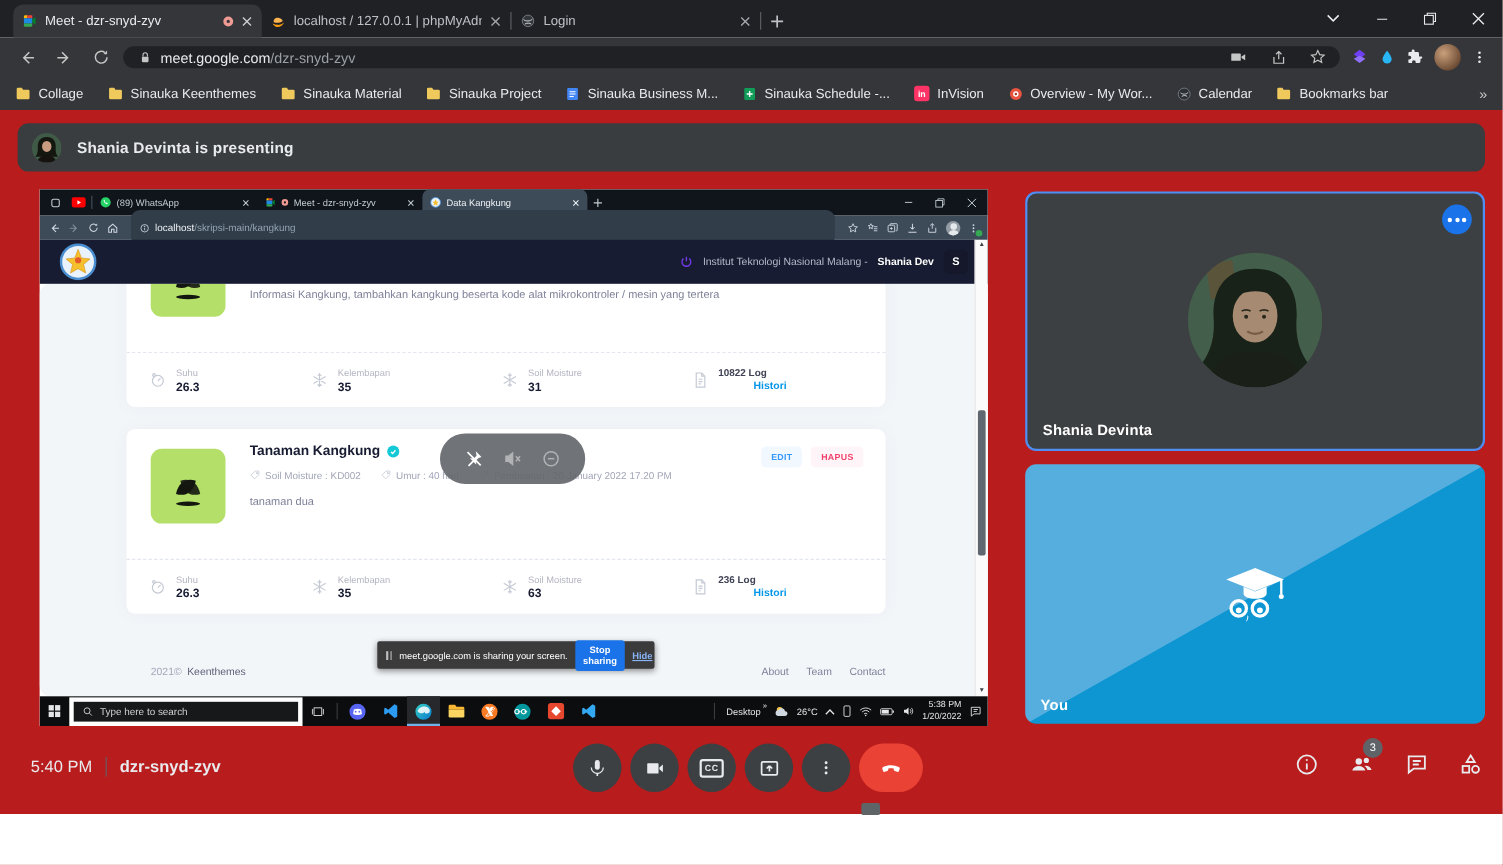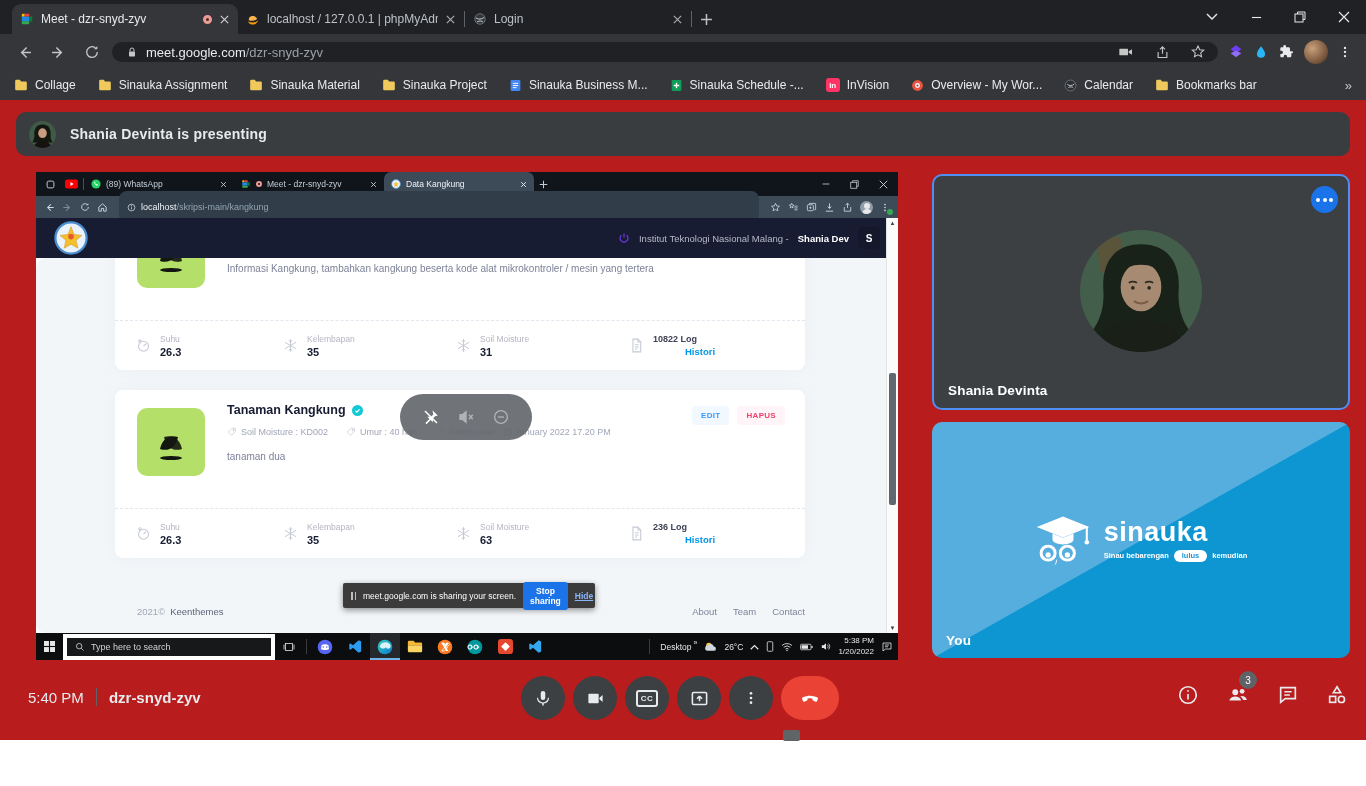--- a/index.html
+++ b/index.html
@@ -344,21 +344,21 @@
     <span class="bm">
         <svg width="14" height="12" viewBox="0 0 24 20">
           <path d="M2 3a2 2 0 0 1 2-2h6l2 3h8a2 2 0 0 1 2 2v11a2 2 0 0 1-2 2H4a2 2 0 0 1-2-2z" fill="#f0c95c"></path>
         </svg>
         <span>Collage</span>
       </span>
     <span class="bm">
         <svg width="14" height="12" viewBox="0 0 24 20">
           <path d="M2 3a2 2 0 0 1 2-2h6l2 3h8a2 2 0 0 1 2 2v11a2 2 0 0 1-2 2H4a2 2 0 0 1-2-2z" fill="#f0c95c"></path>
         </svg>
-        <span>Sinauka Assignment</span>
+        <span>Sinauka Keenthemes</span>
       </span>
     <span class="bm">
         <svg width="14" height="12" viewBox="0 0 24 20">
           <path d="M2 3a2 2 0 0 1 2-2h6l2 3h8a2 2 0 0 1 2 2v11a2 2 0 0 1-2 2H4a2 2 0 0 1-2-2z" fill="#f0c95c"></path>
         </svg>
         <span>Sinauka Material</span>
       </span>
     <span class="bm">
         <svg width="14" height="12" viewBox="0 0 24 20">
           <path d="M2 3a2 2 0 0 1 2-2h6l2 3h8a2 2 0 0 1 2 2v11a2 2 0 0 1-2 2H4a2 2 0 0 1-2-2z" fill="#f0c95c"></path>
@@ -948,28 +948,20 @@
               <path d="M20 21.5v7c0 3.4 5.4 5.5 12 5.5s12-2.1 12-5.5v-7L32 26.5z"></path>
               <rect x="58" y="14" width="2.4" height="15"></rect>
               <circle cx="59.2" cy="31.5" r="2.6"></circle>
               <circle cx="15" cy="44" r="8" fill="none" stroke="#fff" stroke-width="3.4"></circle>
               <circle cx="15" cy="46" r="3"></circle>
               <circle cx="37" cy="44" r="8" fill="none" stroke="#fff" stroke-width="3.4"></circle>
               <circle cx="37" cy="46" r="3"></circle>
               <path d="M25 52c0 3-1 5-2.6 5.6C24 55 24 53 24 51z"></path>
             </svg>
         </span>
-        <div>
-          <div class="bname">sinauka</div>
-          <div class="btag">
-            <span>Sinau bebarengan</span>
-            <span class="pill">lulus</span>
-            <span>kemudian</span>
-          </div>
-        </div>
       </div>
       <div class="pname">You</div>
     </div>
 
     <div class="btime">
       <span>5:40 PM</span>
       <span class="bdiv"></span>
       <span class="bcode">dzr-snyd-zyv</span>
     </div>
 

